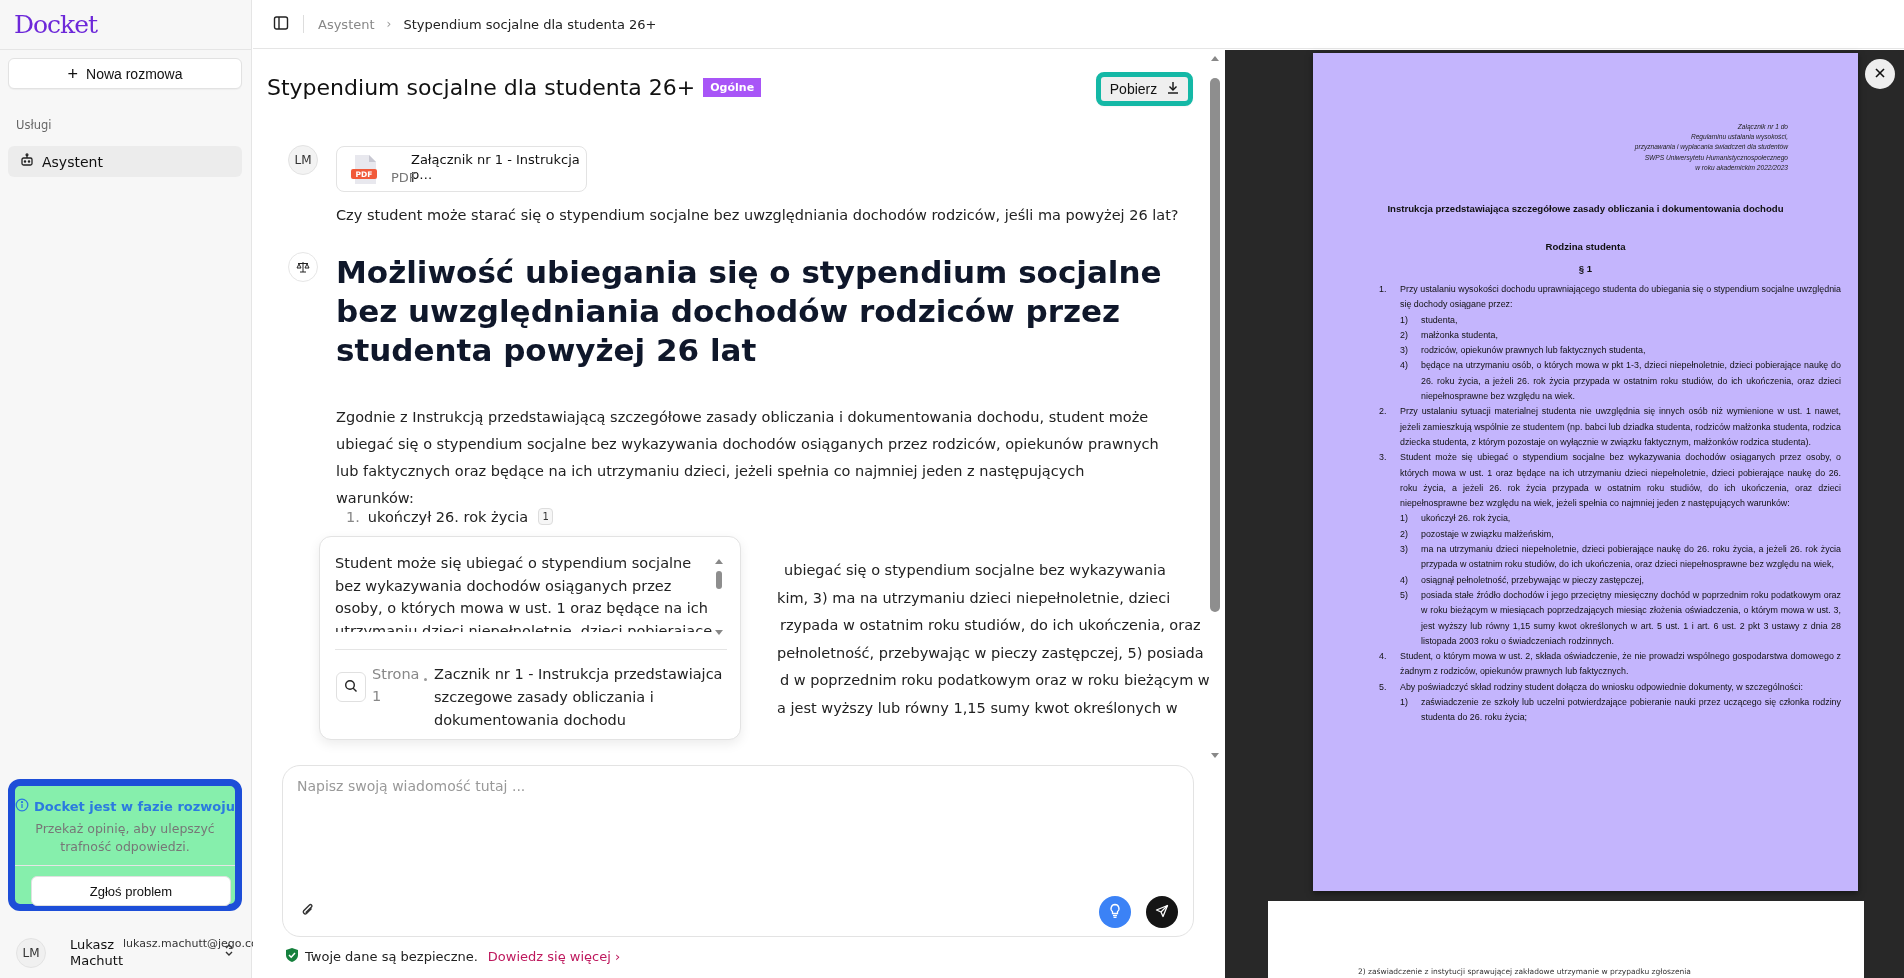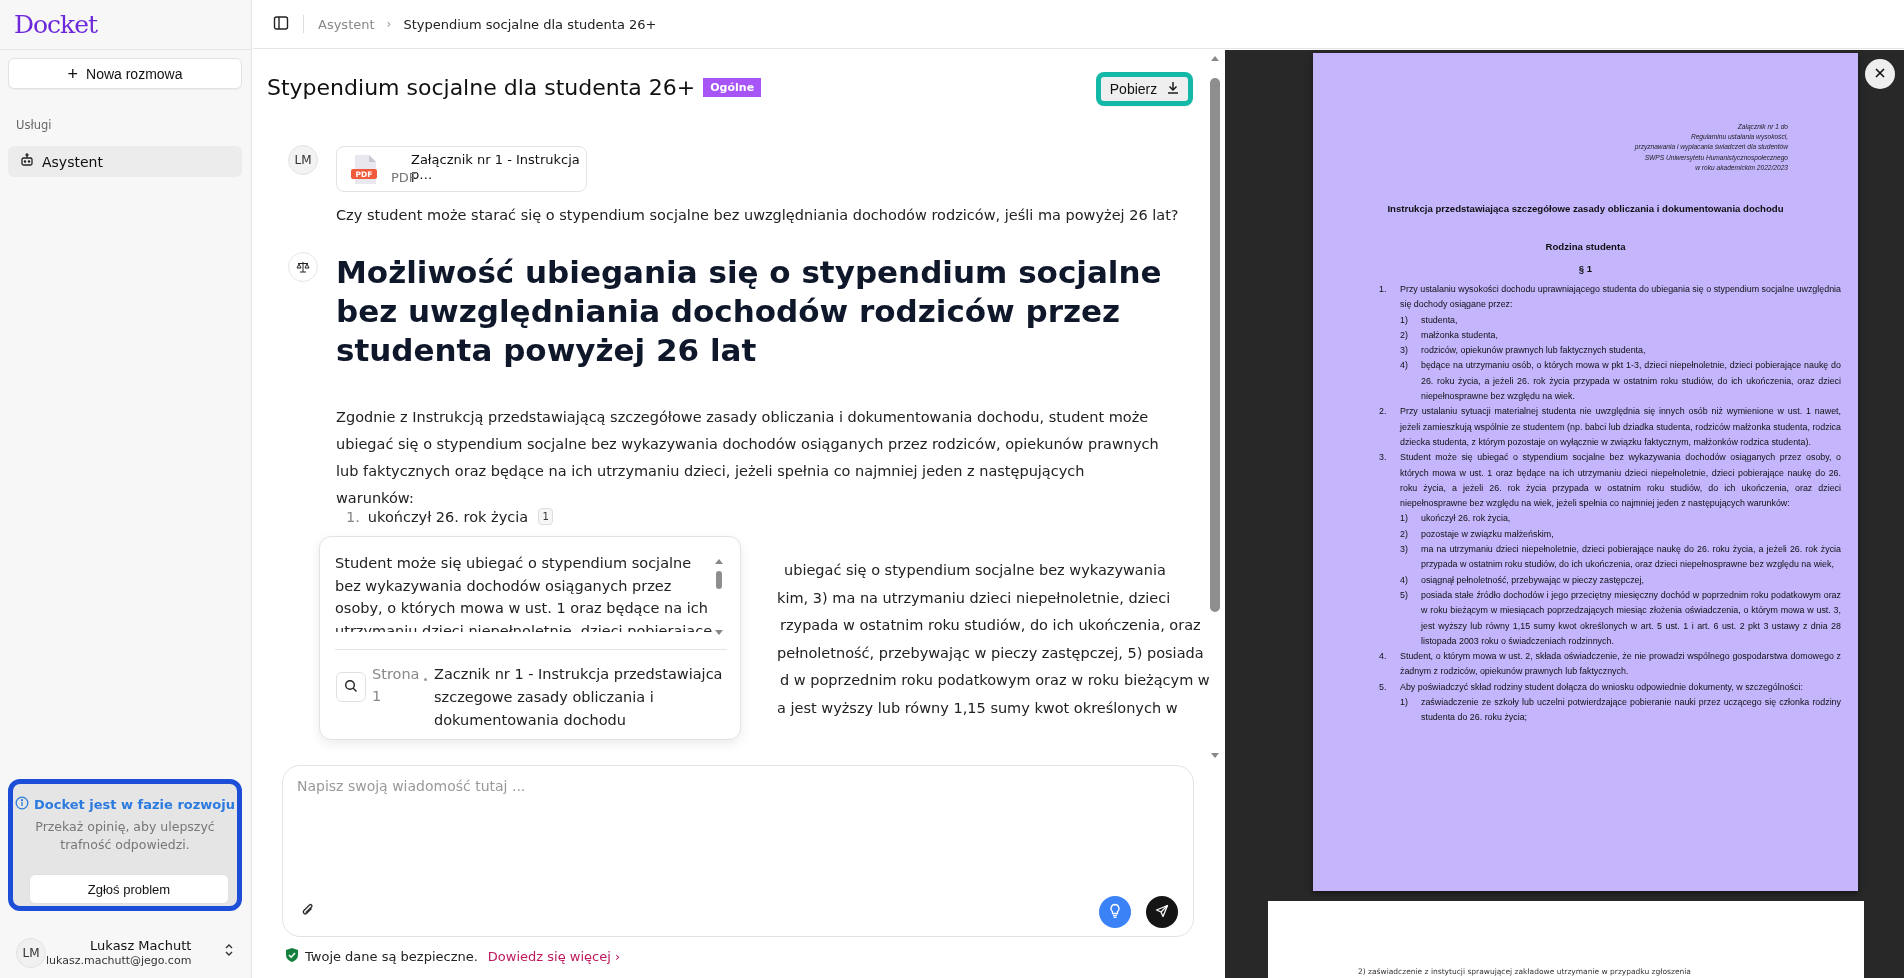--- a/index.html
+++ b/index.html
@@ -7,28 +7,28 @@
   .app { position: relative; width: 1904px; height: 978px; }
 
   
   .sidebar { position: absolute; left: 0; top: 0; width: 252px; height: 978px; background: #f7f7f7; border-right: 1px solid #e5e5e5; }
   .logo { position: absolute; left: 14px; top: 10px; font-family: "DejaVu Serif", serif; font-size: 25px; color: #6d28d9; letter-spacing: -1px; }
   .sidebar-divider { position: absolute; left: 0; top: 49px; width: 252px; height: 1px; background: #e5e5e5; }
   .new-chat { position: absolute; left: 8px; top: 58px; width: 234px; height: 31px; background: #fff; border: 1px solid #e2e2e2; border-radius: 6px; display: flex; align-items: center; justify-content: center; gap: 8px; font-size: 14px; color: #111; box-shadow: 0 1px 1px rgba(0,0,0,0.04); }
   .new-chat .plus { font-size: 18px; line-height: 1; }
   .section-label { position: absolute; left: 16px; top: 118px; font-size: 11.5px; color: #666; }
   .nav-item { position: absolute; left: 8px; top: 146px; width: 234px; height: 31px; background: #ececec; border-radius: 6px; display: flex; align-items: center; gap: 8px; padding-left: 12px; font-size: 14px; color: #111; }
-  .notice { position: absolute; left: 8px; top: 779px; width: 234px; height: 132px; background: #e5e5e5; border: 5px solid #1d4ed8; border-radius: 12px; }
+  .notice { position: absolute; left: 8px; top: 779px; width: 234px; height: 132px; background: #86efac; border: 7px solid #1d4ed8; border-radius: 12px; }
   .notice-title { position: absolute; top: 12px; left: 0; width: 100%; text-align: center; font-size: 13px; color: #2b7ae0; font-weight: bold; display: flex; align-items: center; justify-content: center; gap: 5px; }
   .notice-text { position: absolute; top: 34px; left: 10px; right: 10px; text-align: center; font-size: 12.5px; color: #777; line-height: 18px; }
   .notice-divider { position: absolute; top: 79px; left: 0; width: 100%; height: 1px; background: #e5e5e5; }
   .report-btn { position: absolute; top: 90px; left: 16px; width: 200px; height: 30px; background: #fff; border: 1px solid #e0e0e0; border-radius: 6px; font-size: 13px; color: #111; display: flex; align-items: center; justify-content: center; }
   .user { position: absolute; left: 16px; top: 935px; width: 226px; height: 36px; display: flex; align-items: center; }
   .avatar { width: 30px; height: 30px; border-radius: 50%; background: #f0f0f0; border: 1px solid #e3e3e3; font-size: 12px; display: flex; align-items: center; justify-content: center; color: #333; flex-shrink: 0; }
-  .user-info { margin-left: 0; display: flex; flex-direction: column; text-align: right; }
+  .user-info { margin-left: 24px; display: flex; flex-direction: row; }
   .user-name { font-size: 13px; color: #111; line-height: 16px; }
   .user-email { font-size: 11px; color: #333; line-height: 14px; }
   .user-chevron { position: absolute; right: 8px; top: 8px; font-size: 12px; color: #333; }
 
   
   .topbar { position: absolute; left: 253px; top: 0; width: 1651px; height: 49px; border-bottom: 1px solid #e5e5e5; background: #fff; display: flex; align-items: center; }
   .toggle-btn { margin-left: 18px; width: 20px; height: 20px; display: flex; align-items: center; justify-content: center; }
   .tb-sep { width: 1px; height: 18px; background: #ddd; margin: 0 14px 0 12px; }
   .crumb { font-size: 13px; color: #888; }
   .crumb-sep { font-size: 12px; color: #999; margin: 0 12px; }

